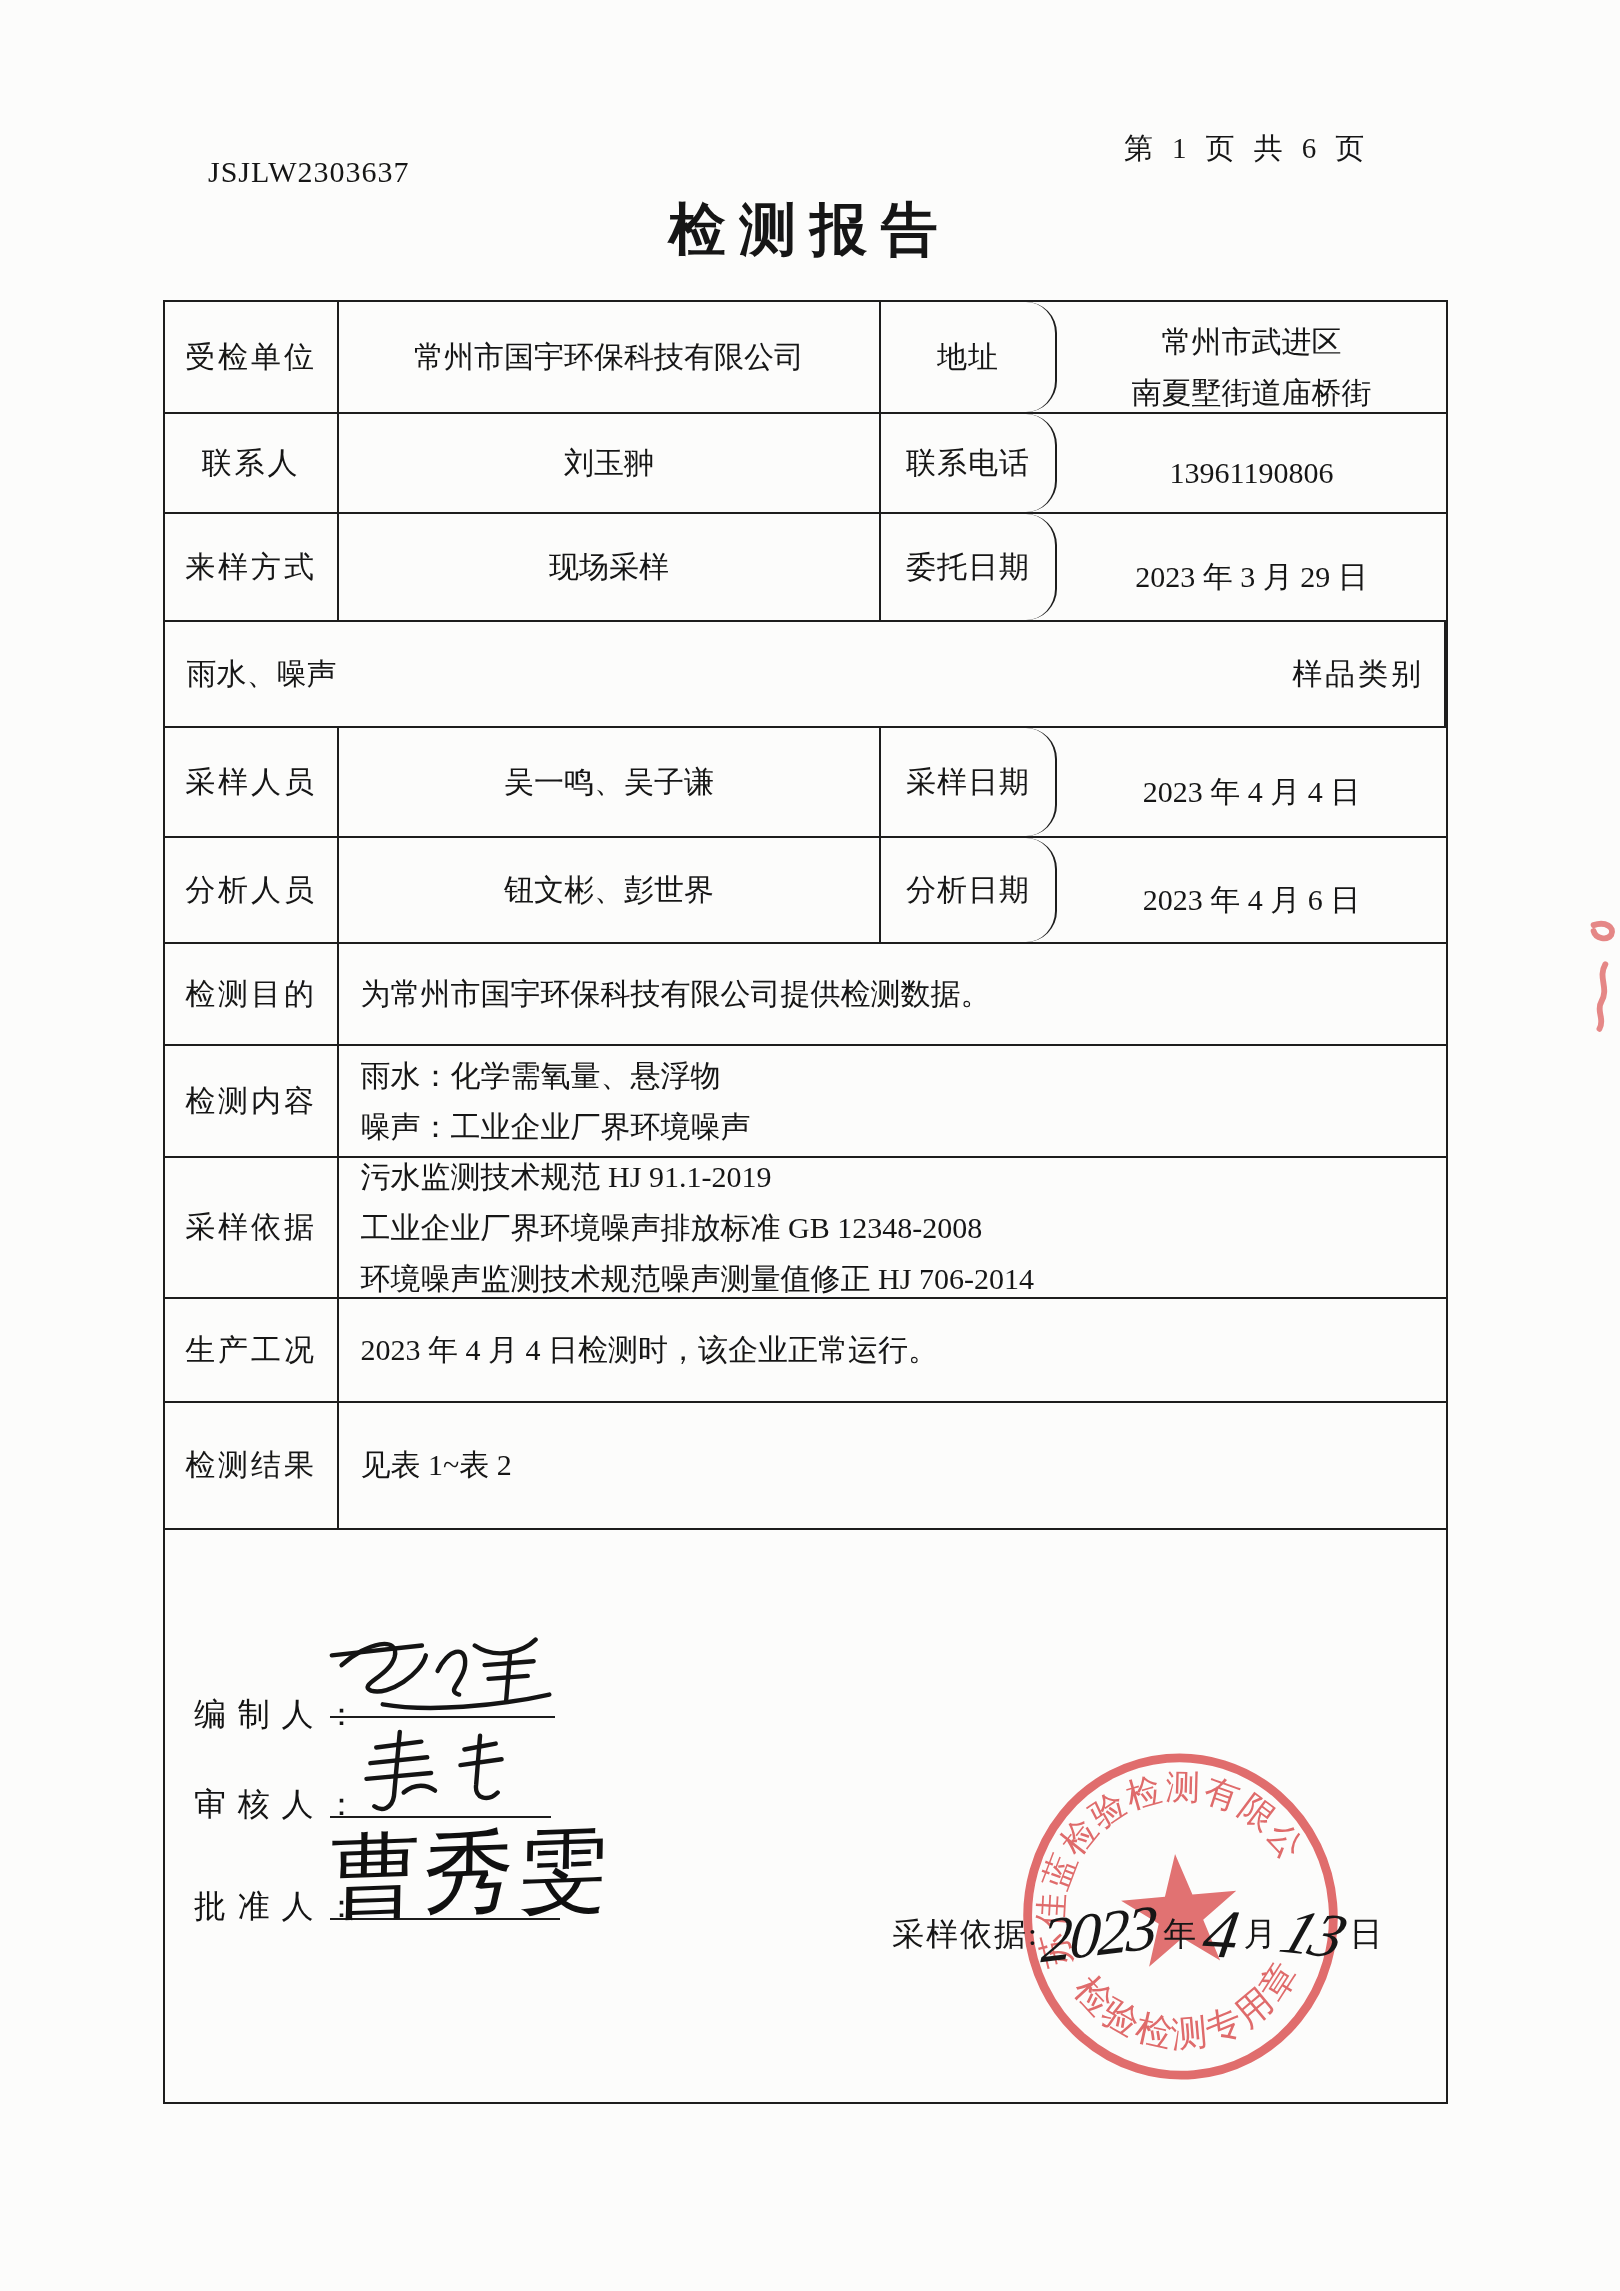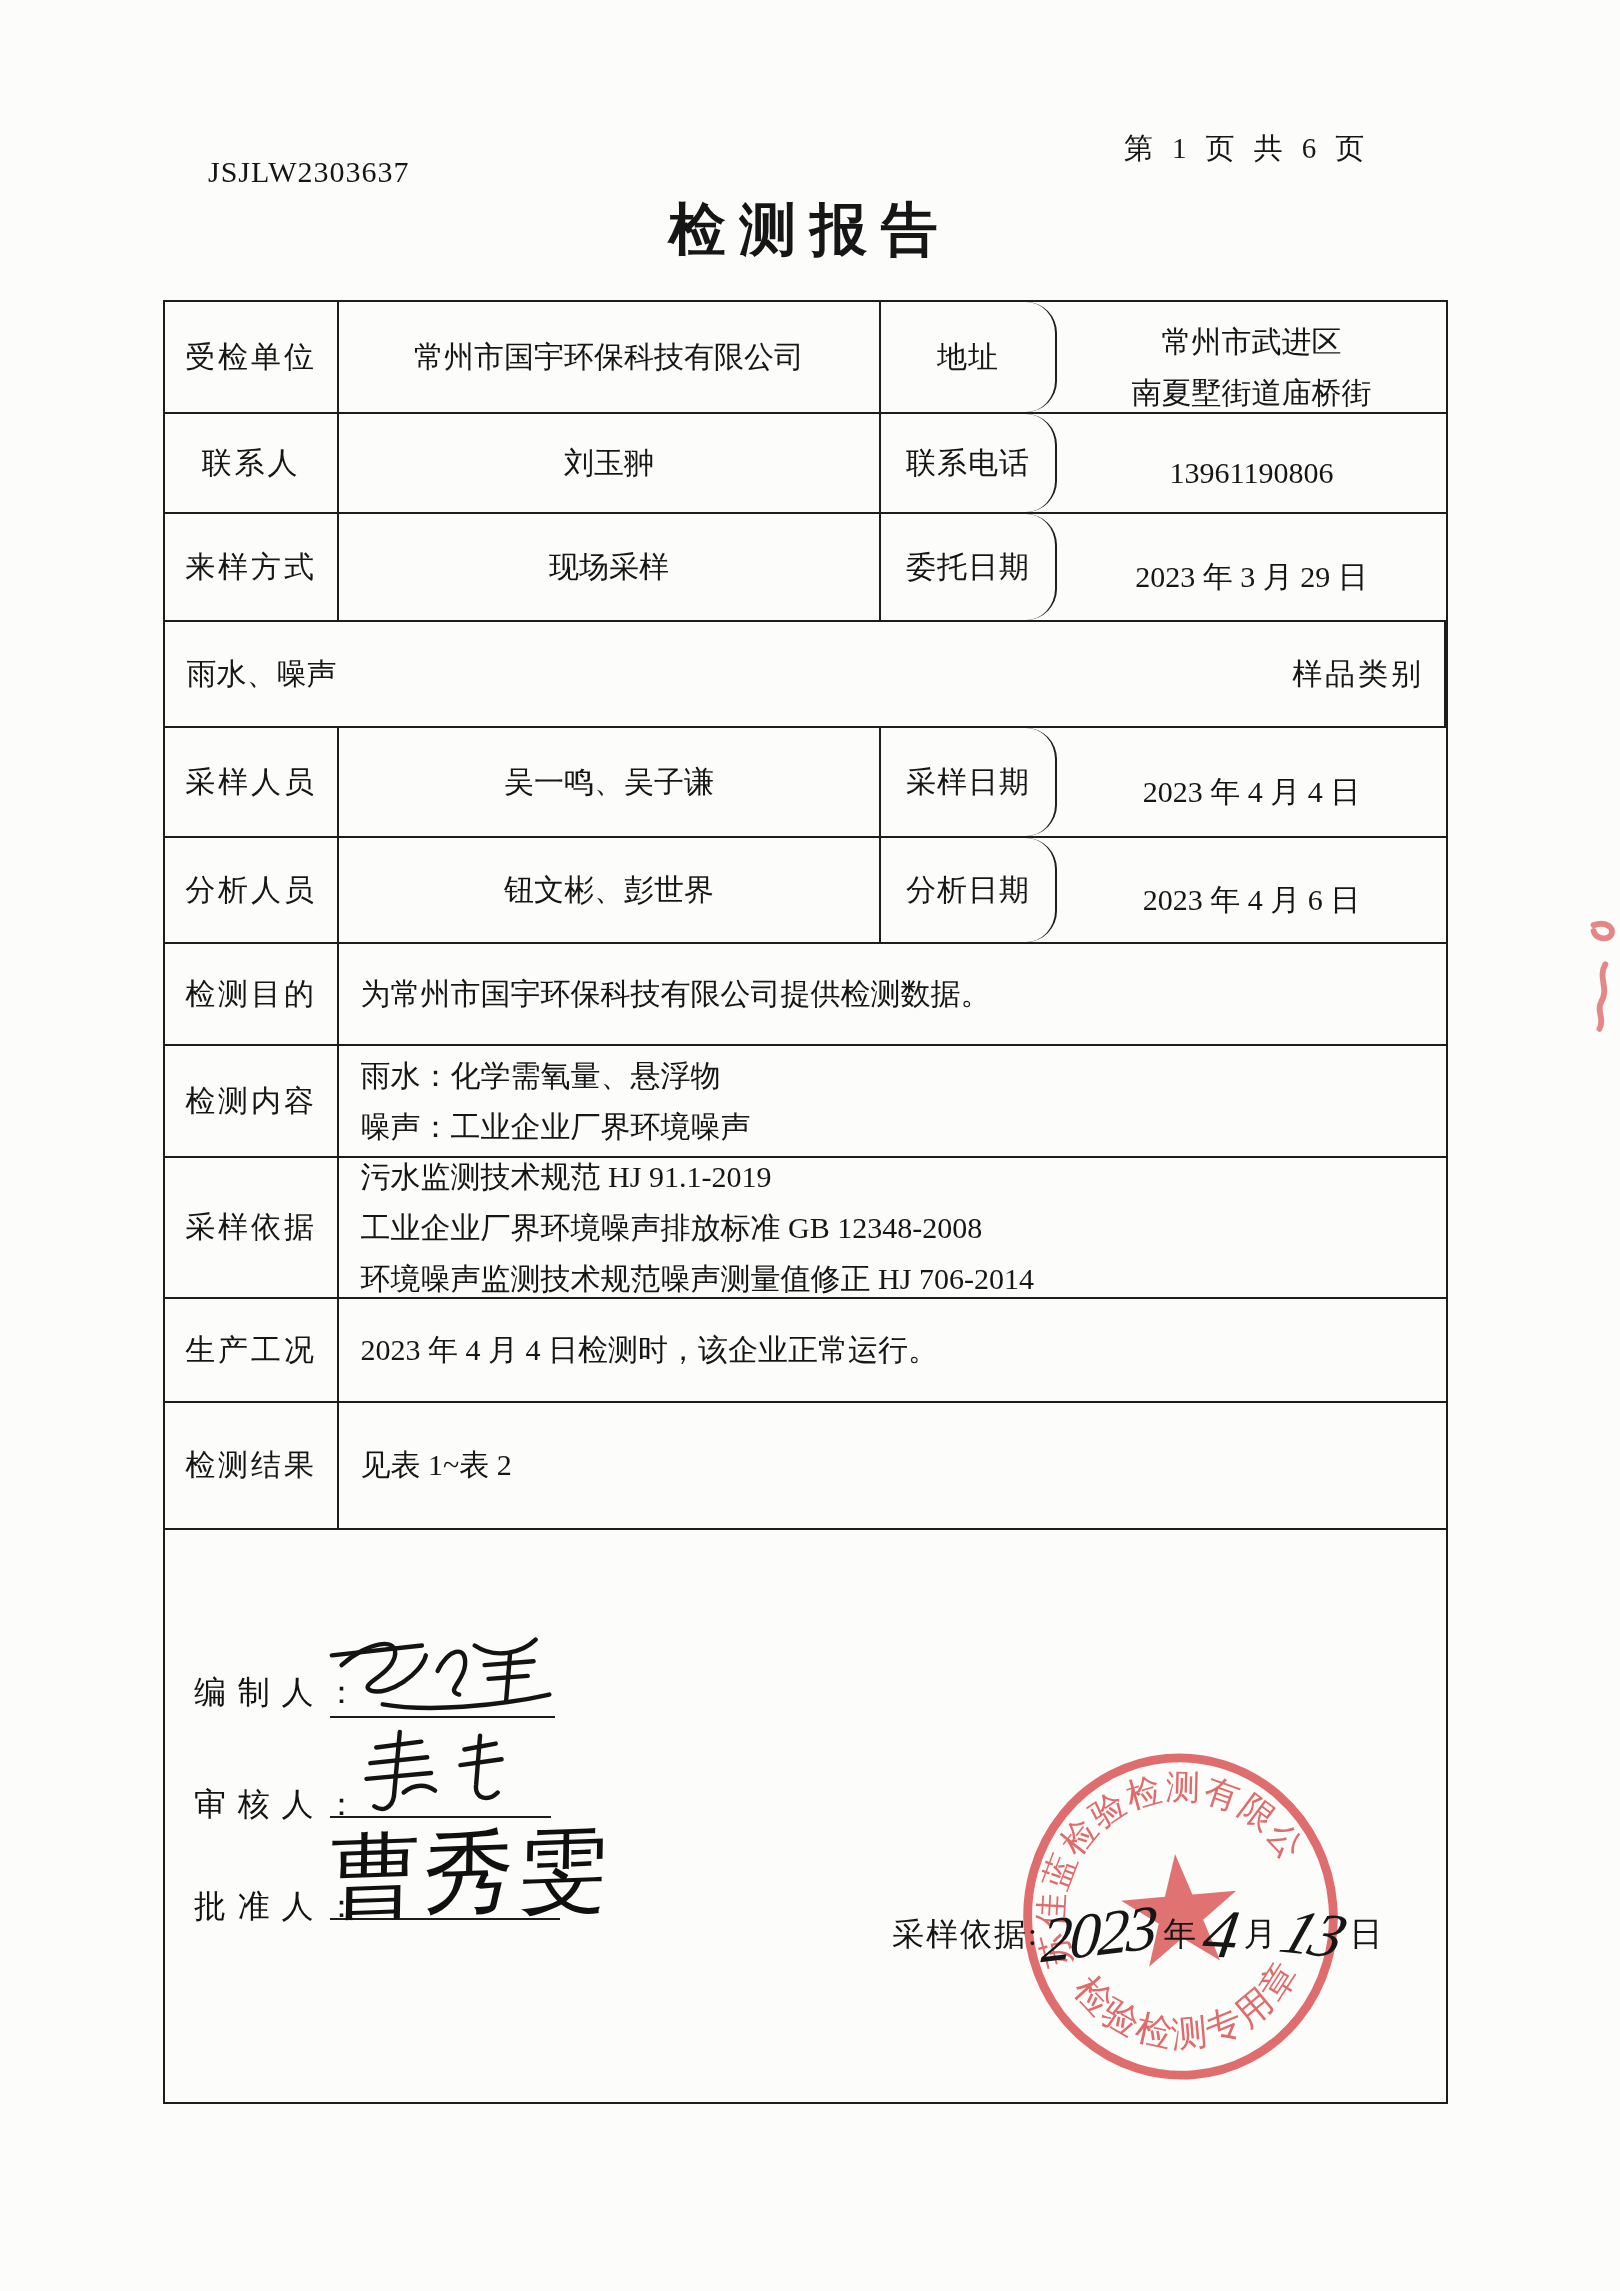--- a/index.html
+++ b/index.html
@@ -134,21 +134,21 @@
       <div class="cell cm left">2023 年 4 月 4 日检测时，该企业正常运行。</div>
     </div>
 
     <div class="row r11">
       <div class="cell c1">检测结果</div>
       <div class="cell cm left">见表 1~表 2</div>
     </div>
 
     <div class="row r12">
 
-      <div class="sig-label" style="left:29px;top:141px;">编制人：</div>
+      <div class="sig-label" style="left:29px;top:163px;">编制人：</div>
       <div class="sig-line" style="left:165px;top:98px;width:225px;height:88px;"></div>
       <svg class="scribble" style="left:155px;top:94px;" width="245" height="96" viewBox="0 0 250 98">
         <g fill="none" stroke="#141414" stroke-width="4.5" stroke-linecap="round">
           <path d="M22,42 C48,18 82,12 76,34 C70,54 38,62 52,68 C70,74 104,50 108,32"></path>
           <path d="M12,32 L104,22"></path>
           <path d="M120,48 C130,26 150,20 148,42 C146,60 128,68 142,72"></path>
           <path d="M158,22 C178,36 206,30 220,16"></path>
           <path d="M168,42 L218,38 M172,56 L212,53"></path>
           <path d="M194,30 L190,78"></path>
           <path d="M64,82 C110,90 180,84 234,72"></path>

